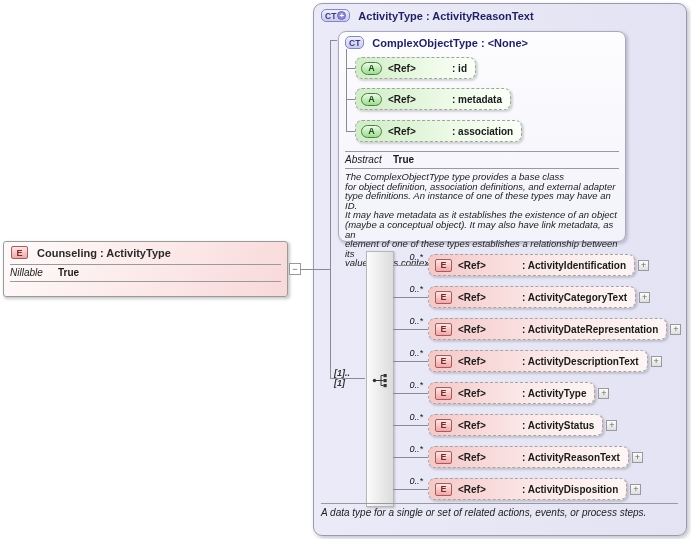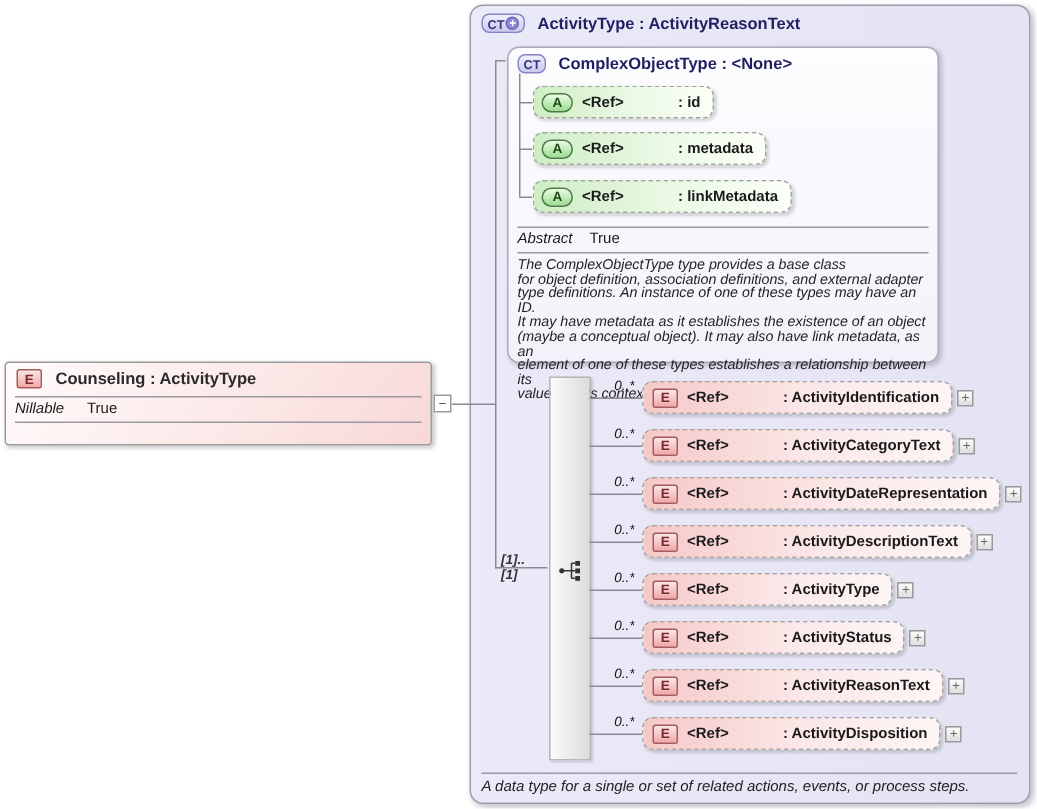--- a/index.html
+++ b/index.html
@@ -32,40 +32,40 @@
               background:linear-gradient(#FDFDFD,#DEDEDE); color:#666;
               font-size:9px; line-height:9px; flex:0 0 auto; }
 
   
   .bigbox { position:absolute; left:313px; top:3px; width:374px; height:533px;
             background:linear-gradient(to right,#EAEAF8,#E3E3F3);
             border:1px solid #9A9AAE; border-radius:9px;
             box-shadow:2px 2px 4px rgba(110,110,130,.45); }
   .bigbox-header { position:absolute; left:7px; top:5px; display:flex; align-items:center; gap:8px; }
   .bigbox-title { font-size:11px; font-weight:bold; color:#1F1F62; white-space:nowrap; }
-  .bigbox-footer { position:absolute; left:7px; right:8px; bottom:5px;
+  .bigbox-footer { position:absolute; left:7px; right:8px; bottom:17px;
                    border-top:1px solid #99999F; padding-top:3px;
                    font-style:italic; font-size:10px; color:#222; white-space:nowrap; }
 
   
   .innerbox { position:absolute; left:24px; top:27px; width:288px; height:211px;
               background:linear-gradient(#FDFDFF,#F2F2FA);
               border:1px solid #A9A9BC; border-radius:8px;
               box-shadow:1.5px 1.5px 3px rgba(110,110,130,.35); }
   .innerbox-header { position:absolute; left:6px; top:4px; display:flex; align-items:center; gap:8px; }
   .innerbox-title { font-size:11px; font-weight:bold; color:#1F1F62; white-space:nowrap; }
   .attr-row { position:absolute; left:16px; height:22px; display:inline-flex; align-items:center;
               padding:0 8px 0 5px; gap:6px;
               border:1px dashed #9FA49F; border-radius:7px;
               background:linear-gradient(to right,#CFEDC5 0%,#EDFAE7 60%,#FBFFF8 100%);
               box-shadow:1.5px 1.5px 2px rgba(0,0,0,.15); }
   .propline { position:absolute; left:6px; right:6px; background:#99999F; height:1px; }
   .proprow { position:absolute; left:6px; font-size:10px; color:#1A1A1A; }
   .proplabel { font-style:italic; }
-  .propvalue { position:absolute; left:48px; top:0; font-weight:normal; }
+  .propvalue { position:absolute; left:48px; top:0; font-weight:bold; }
   .innerdesc { position:absolute; left:6px; right:4px; top:140px;
                font-style:italic; font-size:9.5px; line-height:9.6px; color:#222;
                white-space:pre-line; }
 
   
   .seqbar { position:absolute; left:52px; top:247px; width:28px; height:256px;
             background:linear-gradient(to right,#FBFBFB,#DCDCDC);
             border:1px solid #B7B7B7; box-shadow:1px 1px 2px rgba(0,0,0,.2); }
   .seqicon { position:absolute; left:5px; top:120px; }
   .cardinality { position:absolute; left:20px; top:364px; width:26px;
@@ -125,21 +125,21 @@
         <span class="membername">: id</span>
       </div>
       <div class="attr-row" style="top:56px;">
         <span class="badge-a">A</span>
         <span class="ref">&lt;Ref&gt;</span>
         <span class="membername">: metadata</span>
       </div>
       <div class="attr-row" style="top:88px;">
         <span class="badge-a">A</span>
         <span class="ref">&lt;Ref&gt;</span>
-        <span class="membername">: linkMetadata</span>
+        <span class="membername">: association</span>
       </div>
 
       <div class="propline" style="top:119px;"></div>
       <div class="proprow" style="top:122px;">
         <span class="proplabel">Abstract</span>
         <span class="propvalue">True</span>
       </div>
       <div class="propline" style="top:136px;"></div>
       <div class="innerdesc">The ComplexObjectType type provides a base class
 for object definition, association definitions, and external adapter

